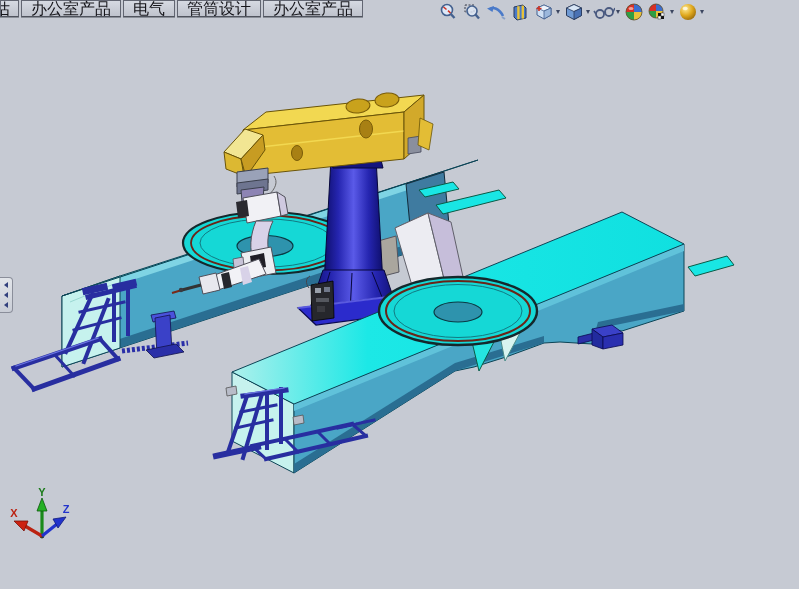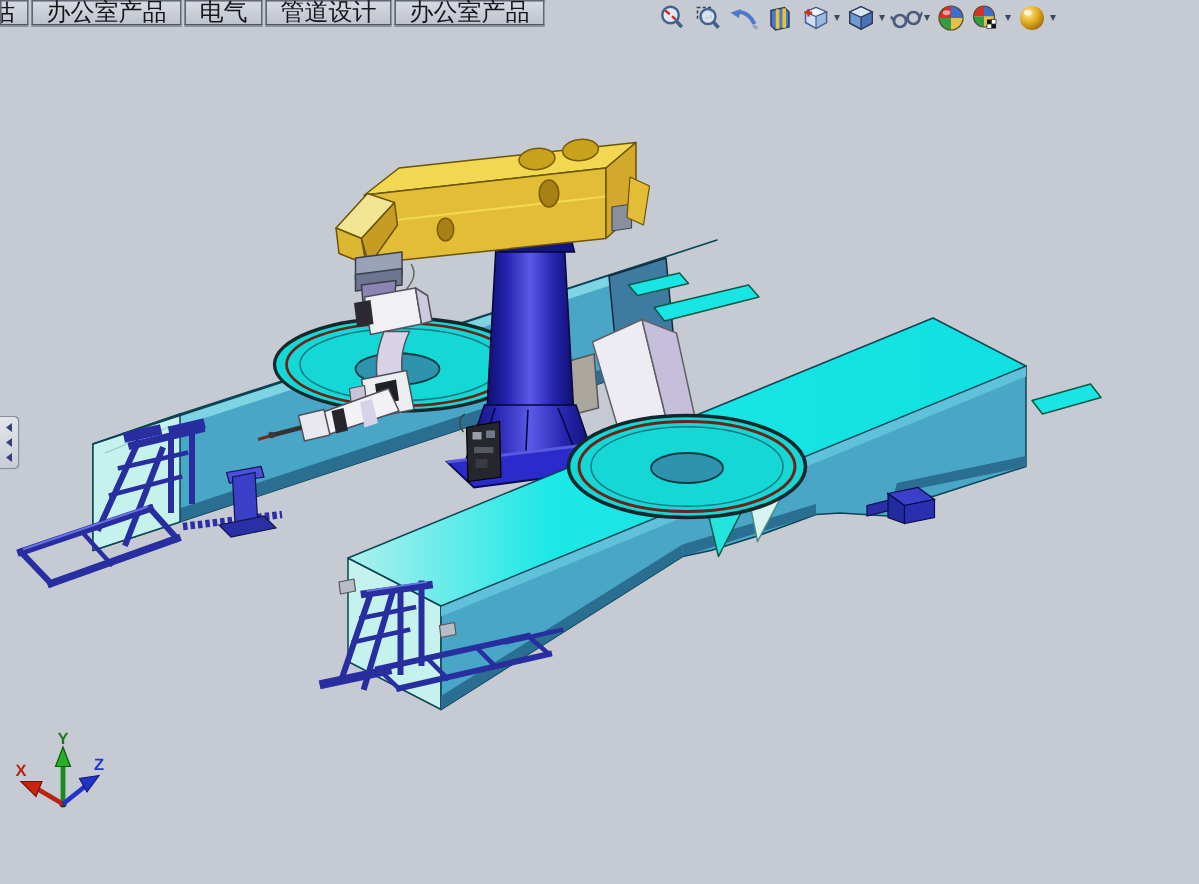--- a/index.html
+++ b/index.html
@@ -240,21 +240,21 @@
     <line x1="42" y1="536" x2="57" y2="524" stroke="#2233cc" stroke-width="3.2"></line>
     <polygon points="66,517 53,519 58,528" fill="#2233cc" stroke="#101a7a" stroke-width="0.8"></polygon>
     <text x="66" y="513" font-size="11" font-weight="bold" fill="#2233cc" text-anchor="middle">Z</text>
   </g>
 </svg>
 
 <div class="tabbar">
   <div class="tab partial"><span>估</span></div>
   <div class="tab"><span>办公室产品</span></div>
   <div class="tab"><span>电气</span></div>
-  <div class="tab"><span>管道设计</span></div>
+  <div class="tab"><span>管筒设计</span></div>
   <div class="tab"><span>办公室产品</span></div>
 </div>
 
 <div class="hud">
   <span class="ico">
     <svg width="20" height="20">
         <circle cx="9" cy="8" r="5.5" fill="#dfe9f8" stroke="#44618f" stroke-width="1.6"></circle>
         <line x1="5.5" y1="5" x2="8.5" y2="7.5" stroke="#d03020" stroke-width="1.6"></line>
         <line x1="12.5" y1="11" x2="10" y2="8.7" stroke="#d03020" stroke-width="1.6"></line>
         <line x1="12.8" y1="12" x2="16.5" y2="16" stroke="#44618f" stroke-width="2.4"></line>

